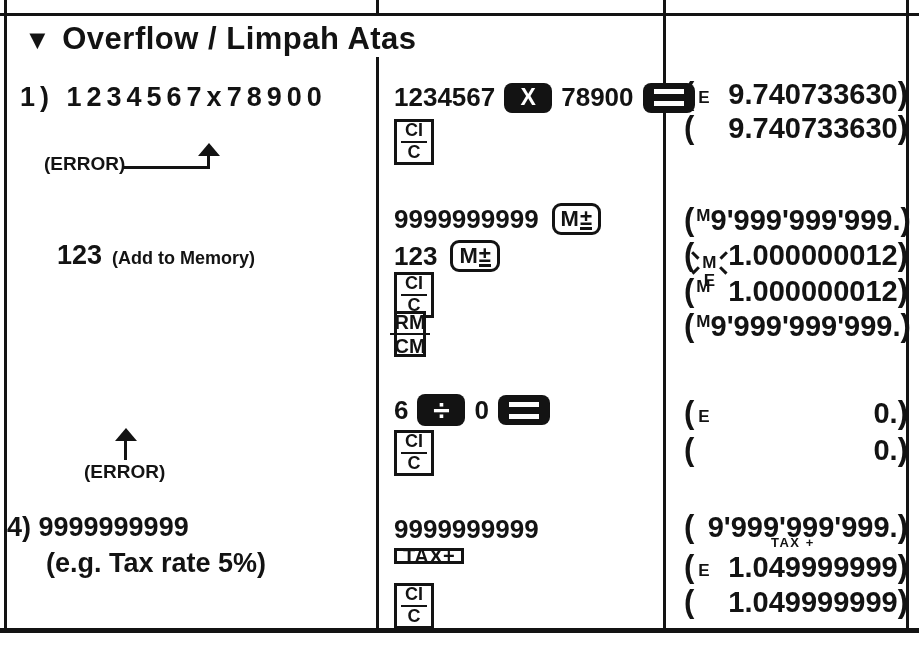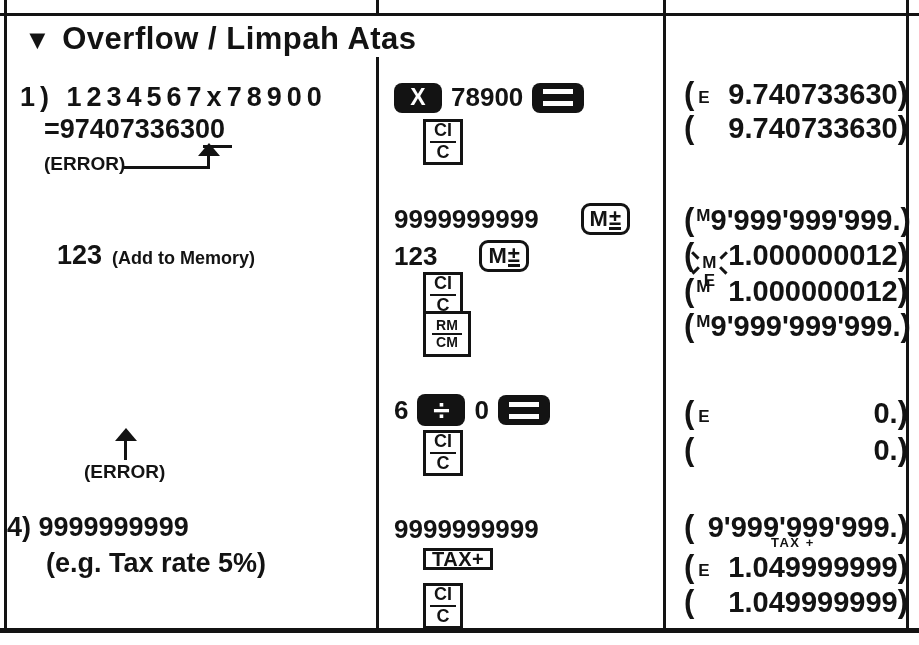--- a/index.html
+++ b/index.html
@@ -21,27 +21,27 @@
   .err{font-size:19px;}
   .tri-up{position:absolute;width:0;height:0;border-left:11px solid transparent;border-right:11px solid transparent;border-bottom:13px solid #131313;}
 
   
   .keyline{position:absolute;display:flex;align-items:center;gap:9px;font-size:26px;white-space:nowrap;}
   .kb{display:inline-flex;align-items:center;justify-content:center;background:#131313;color:#fff;border-radius:8px;height:30px;}
   .kb-x{width:48px;font-size:23px;}
   .kb-div{width:48px;height:32px;font-size:30px;line-height:1;}
   .kb-eq{width:52px;}
   .eqbars{display:block;width:30px;height:17px;border-top:5px solid #fff;border-bottom:5px solid #fff;box-sizing:border-box;}
-  .ko{display:inline-flex;align-items:center;justify-content:center;border:3px solid #131313;box-sizing:border-box;background:#fff;margin-left:29px;}
+  .ko{display:inline-flex;align-items:center;justify-content:center;border:3px solid #131313;box-sizing:border-box;background:#fff;}
   .ko-m{border-radius:9px;height:32px;padding:0 6px;font-size:22px;line-height:1;}
   .pm{display:inline-block;border-bottom:3px solid #131313;line-height:.9;margin-left:1px;}
   .ko-frac{flex-direction:column;width:40px;height:46px;font-size:18px;line-height:1.1;}
   .ko-frac .top{border-bottom:2.5px solid #131313;padding:0 4px;}
-  .ko-rm{width:48px;font-size:14px;}
-  .ko-tax{height:22px;padding:0 6px;font-size:20px;letter-spacing:.5px;}
+  .ko-rm{width:32px;font-size:20px;}
+  .ko-tax{height:16px;padding:0 6px;font-size:20px;letter-spacing:.5px;}
 
   
   .disp{position:absolute;left:684px;width:224px;display:flex;align-items:baseline;font-size:29px;white-space:nowrap;}
   .disp .paren{font-size:31px;}
   .sp{flex:1;}
   .flag{font-size:17px;}
   .flag-m{display:inline-block;transform:translateY(-9px);margin-left:2px;}
   .flag-e{display:inline-block;transform:translateY(-1px);margin-left:4px;}
   .flash{display:inline-flex;flex-direction:column;align-items:center;line-height:1;font-size:17px;transform:translateY(3px);margin-left:-1px;}
   .fm{position:relative;padding:0 9px;}
@@ -65,27 +65,27 @@
   <div class="vline" style="left:663px;top:0;width:3px;height:633px"></div>
   <div class="vline" style="left:376px;top:0;width:3px;height:16px"></div>
   <div class="vline" style="left:376px;top:57px;width:3px;height:576px"></div>
 
   <div class="title">
     <span class="tri">▼</span>
     <span>Overflow / Limpah Atas</span>
   </div>
 
   <div class="abs t27 ls5" style="left:20px;top:82px">1) 1234567x78900</div>
-  <div class="abs t27" style="left:44px;top:114px"><span>=9740733630</span><span class="ul">0</span></div>
   <div class="tri-up" style="left:198px;top:143px"></div>
   <div class="vline" style="left:207px;top:154px;width:3px;height:15px"></div>
   <div class="hline" style="left:124px;top:166px;width:86px;height:3px"></div>
   <div class="abs err" style="left:44px;top:153px">(ERROR)</div>
 
   <div class="keyline" style="left:394px;top:82px">
+    <span>1234567</span>
     <span class="kb kb-x">
         <span>X</span>
       </span>
     <span>78900</span>
     <span class="kb kb-eq">
         <span class="eqbars"></span>
       </span>
   </div>
   <div class="abs" style="left:394px;top:119px">
     <span class="ko ko-frac">

